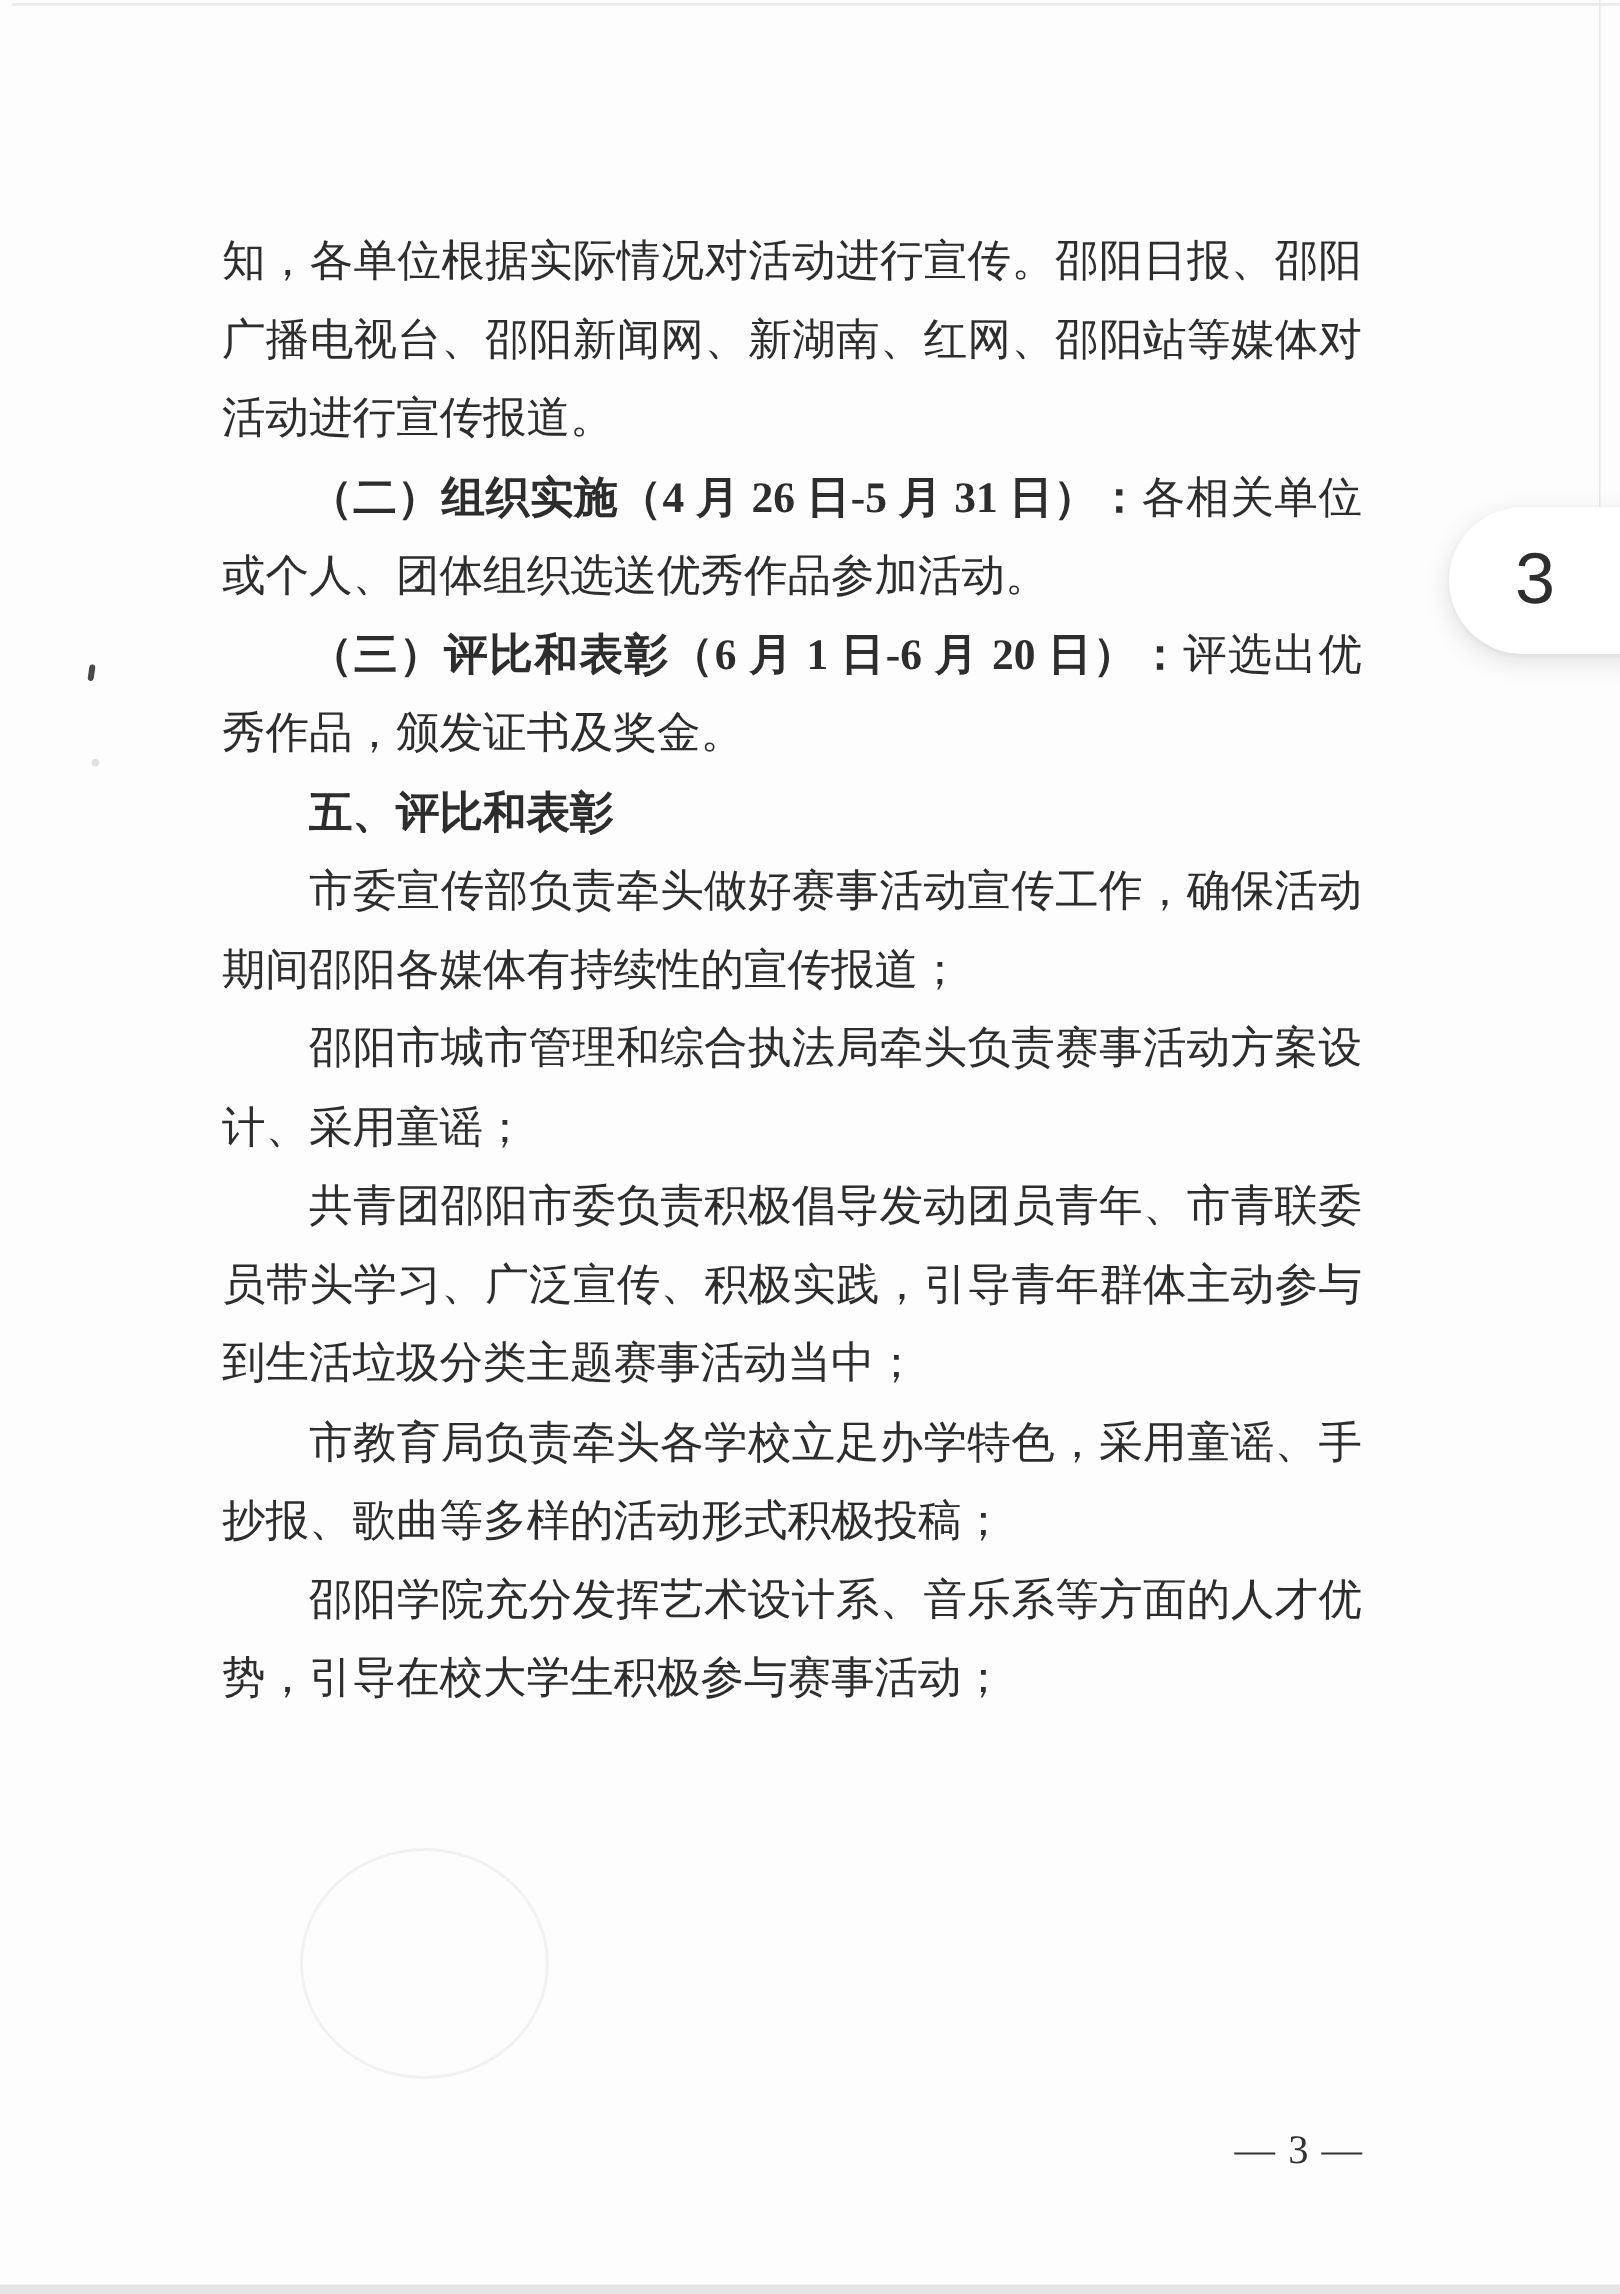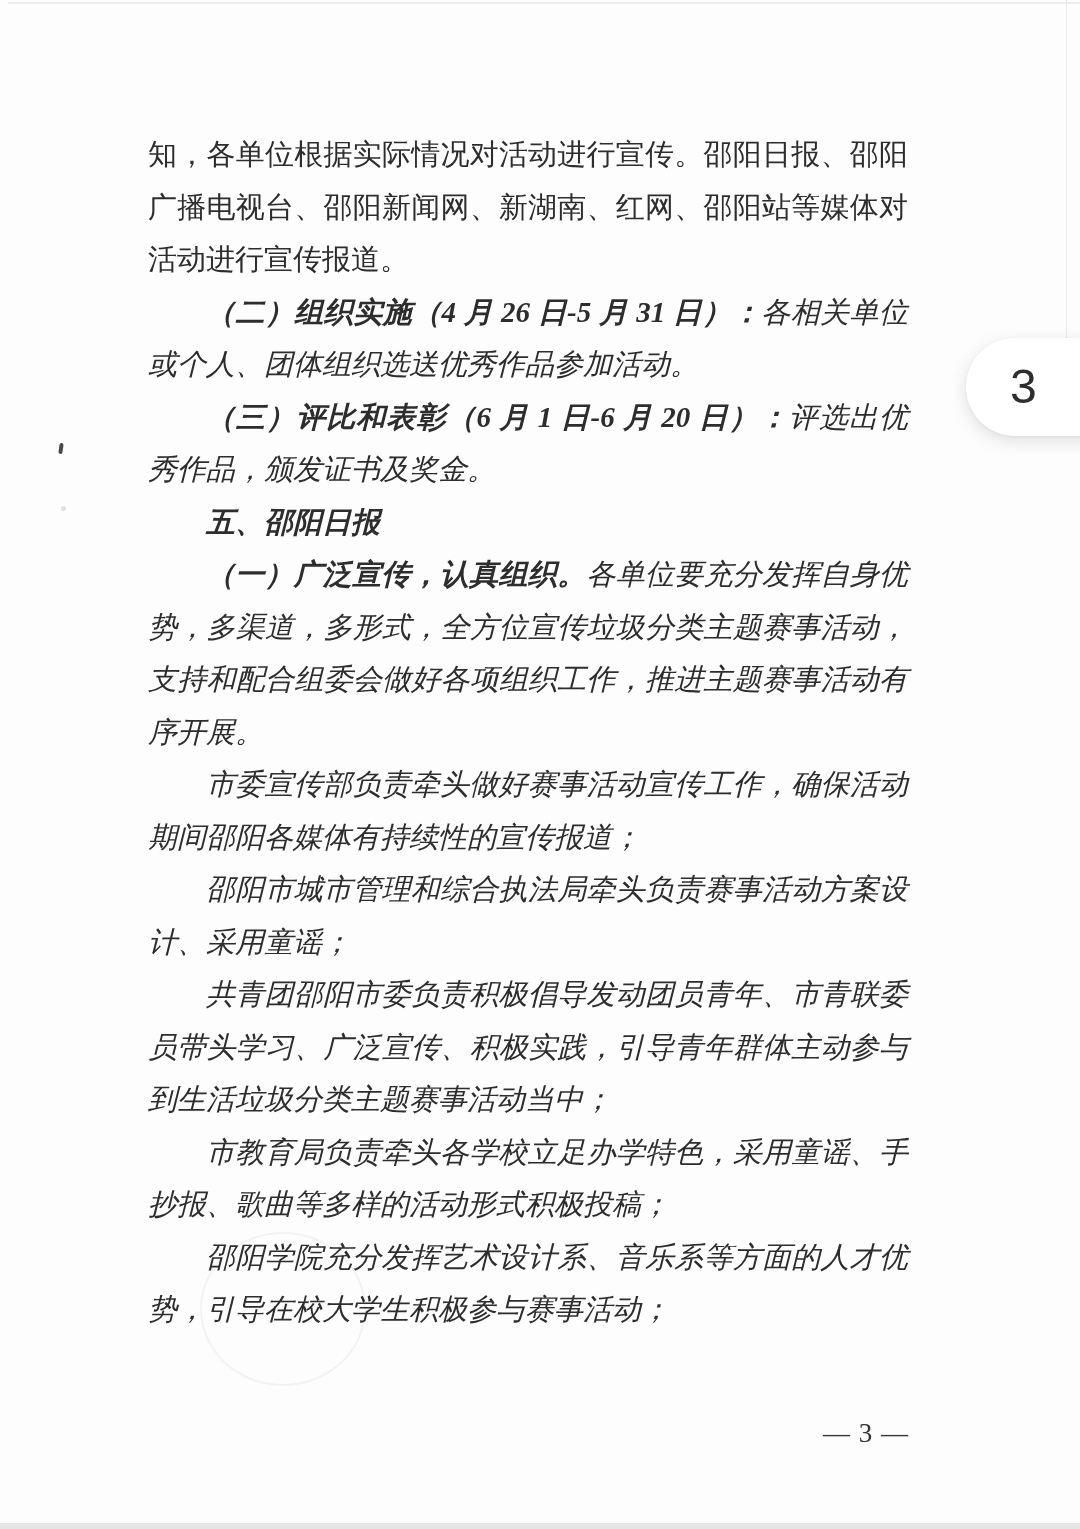--- a/index.html
+++ b/index.html
@@ -34,30 +34,30 @@
   }
   .paper-bottom-edge {
     position: absolute;
     left: 0; top: 1523px;
     width: 1080px; height: 6px;
     background: #e5e5e5;
   }
   
   .doc-body {
     position: absolute;
-    left: 148px; top: 128px;
+    left: 148px; top: 148px;
     width: 760px;
     font-size: 29px;
     line-height: 52.5px;
     color: var(--ink, #2d2d2d);
     text-align: justify;
     letter-spacing: 0;
   }
   .doc-body p { margin: 0; }
-  .doc-body p.indent { text-indent: 2em; font-style: italic; }
+  .doc-body p.indent { text-indent: 2em; }
   .seg.bold { font-weight: bold; }
   
   .footer {
     position: absolute;
     left: 816px; top: 1418px;
     width: 100px;
     text-align: center;
     font-size: 27px;
     letter-spacing: 1px;
     color: #333333;
@@ -111,22 +111,21 @@
 <body>
 
 <div class="page">
   <div class="paper-top-edge"></div>
   <div class="paper-right-edge"></div>
 
   <div class="doc-body" id="doc-body">
       <p class=""><span class="seg">知，各单位根据实际情况对活动进行宣传。邵阳日报、邵阳广播电视台、邵阳新闻网、新湖南、红网、邵阳站等媒体对活动进行宣传报道。</span></p>
       <p class="indent"><span class="seg bold">（二）组织实施（4 月 26 日-5 月 31 日）：</span><span class="seg">各相关单位或个人、团体组织选送优秀作品参加活动。</span></p>
       <p class="indent"><span class="seg bold">（三）评比和表彰（6 月 1 日-6 月 20 日）：</span><span class="seg">评选出优秀作品，颁发证书及奖金。</span></p>
-      <p class="indent"><span class="seg bold">五、邵阳日报</span></p>
-      <p class="indent"><span class="seg bold">（一）广泛宣传，认真组织。</span><span class="seg">各单位要充分发挥自身优势，多渠道，多形式，全方位宣传垃圾分类主题赛事活动，支持和配合组委会做好各项组织工作，推进主题赛事活动有序开展。</span></p>
+      <p class="indent"><span class="seg bold">五、评比和表彰</span></p>
       <p class="indent"><span class="seg">市委宣传部负责牵头做好赛事活动宣传工作，确保活动期间邵阳各媒体有持续性的宣传报道；</span></p>
       <p class="indent"><span class="seg">邵阳市城市管理和综合执法局牵头负责赛事活动方案设计、采用童谣；</span></p>
       <p class="indent"><span class="seg">共青团邵阳市委负责积极倡导发动团员青年、市青联委员带头学习、广泛宣传、积极实践，引导青年群体主动参与到生活垃圾分类主题赛事活动当中；</span></p>
       <p class="indent"><span class="seg">市教育局负责牵头各学校立足办学特色，采用童谣、手抄报、歌曲等多样的活动形式积极投稿；</span></p>
       <p class="indent"><span class="seg">邵阳学院充分发挥艺术设计系、音乐系等方面的人才优势，引导在校大学生积极参与赛事活动；</span></p>
     </div>
 
   <div class="speck-1"></div>
   <div class="speck-2"></div>
   <div class="scan-circle"></div>

